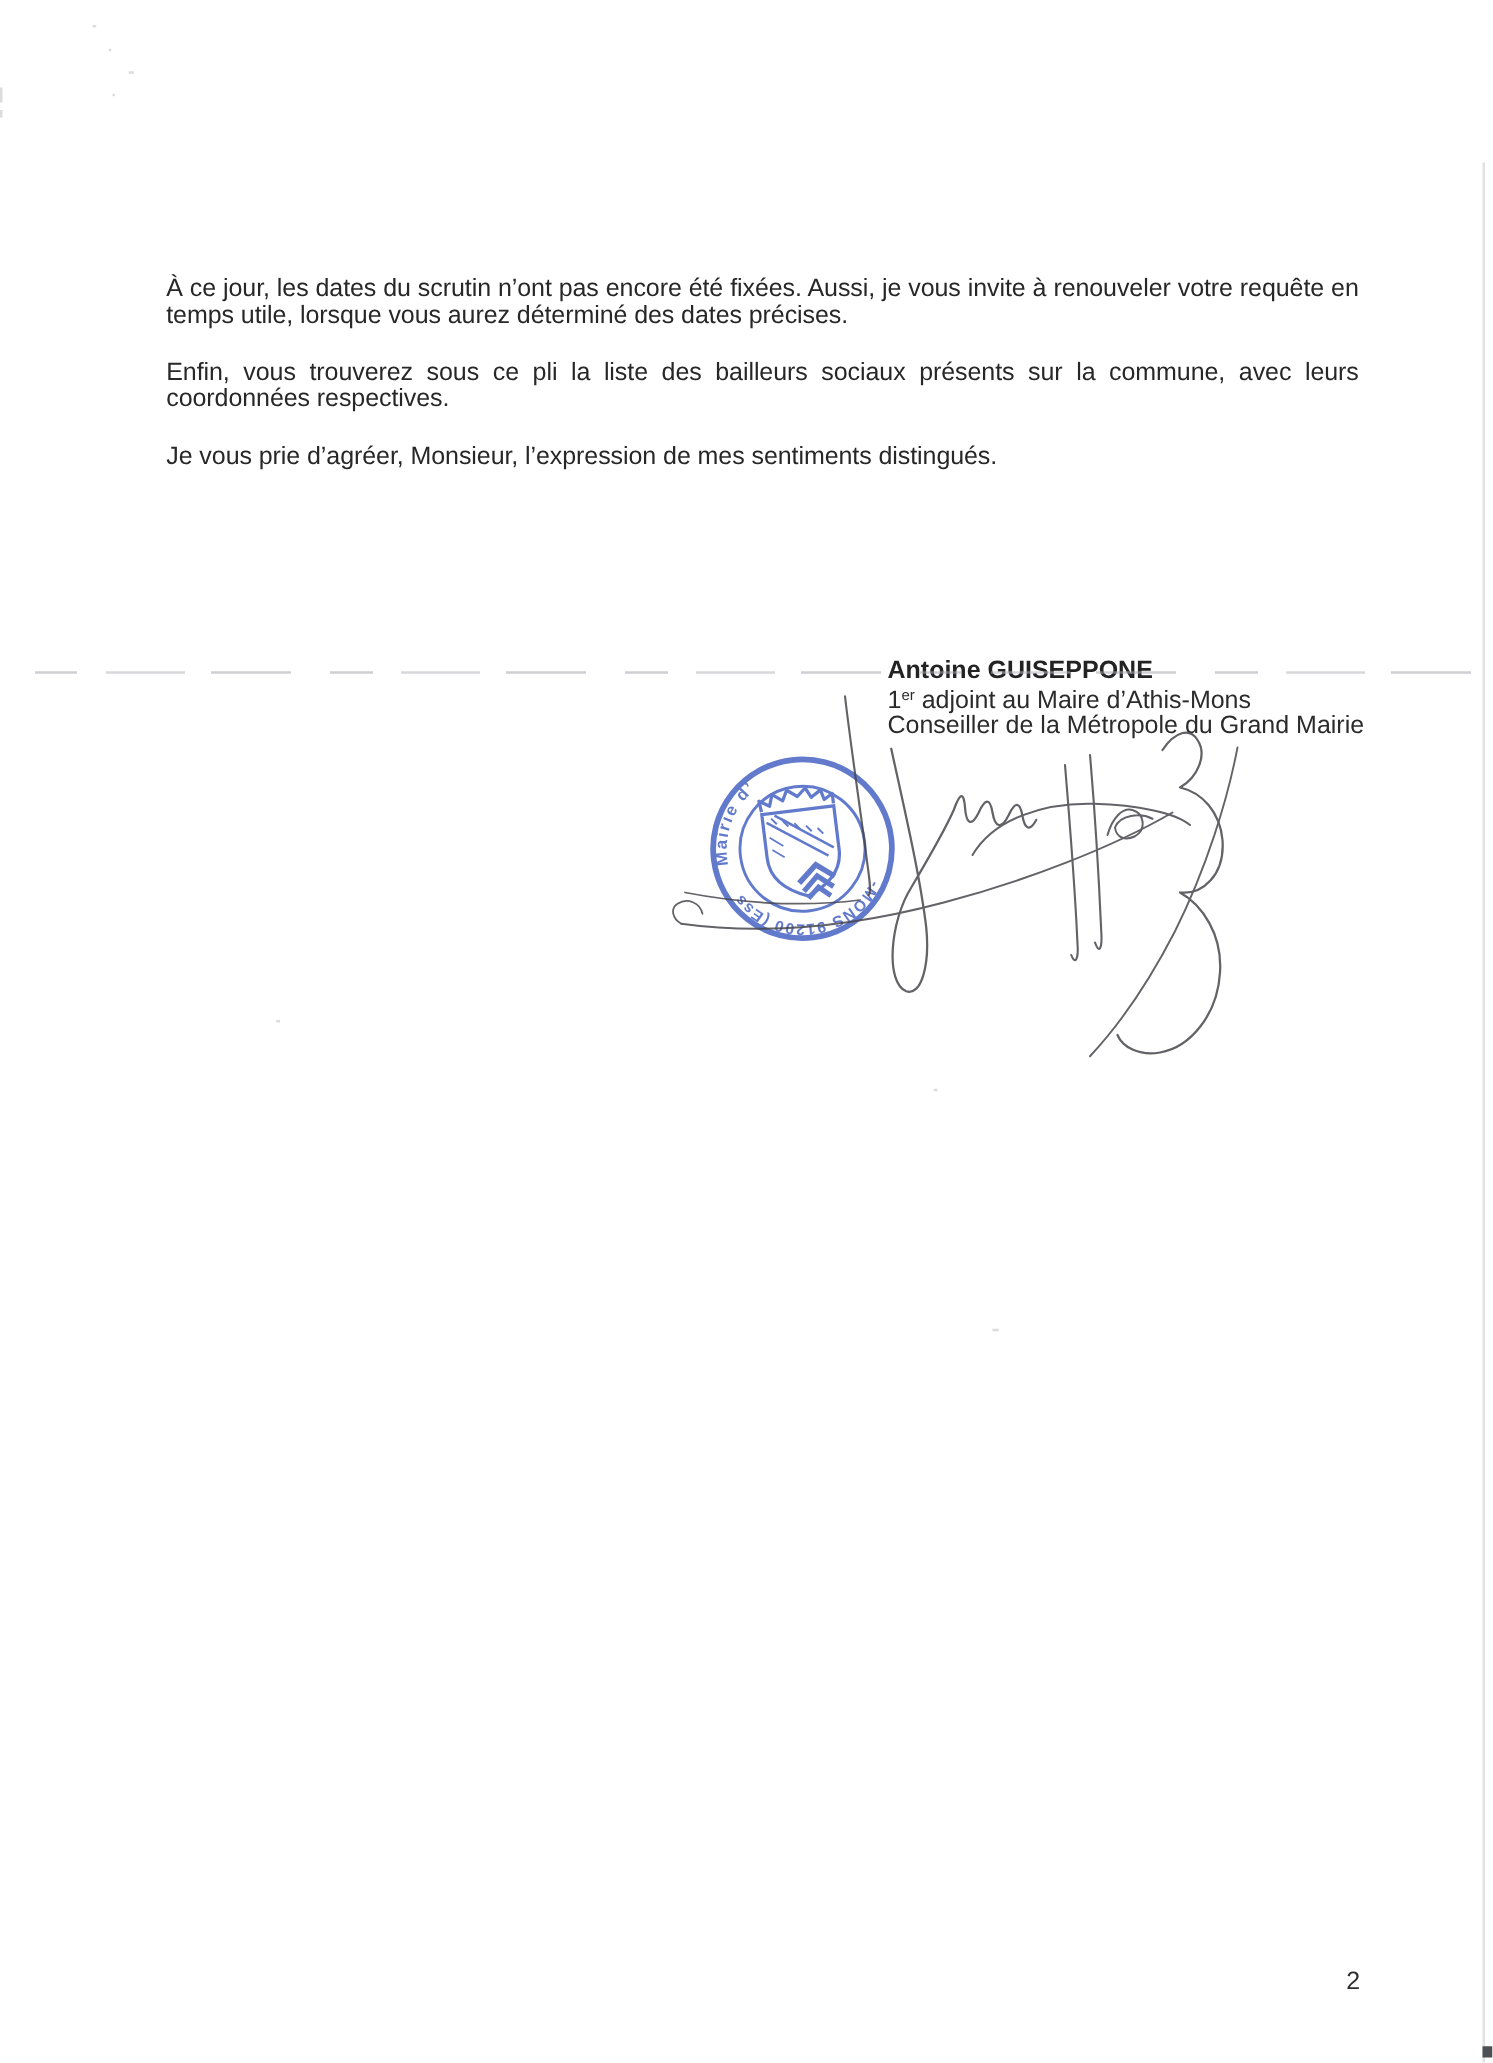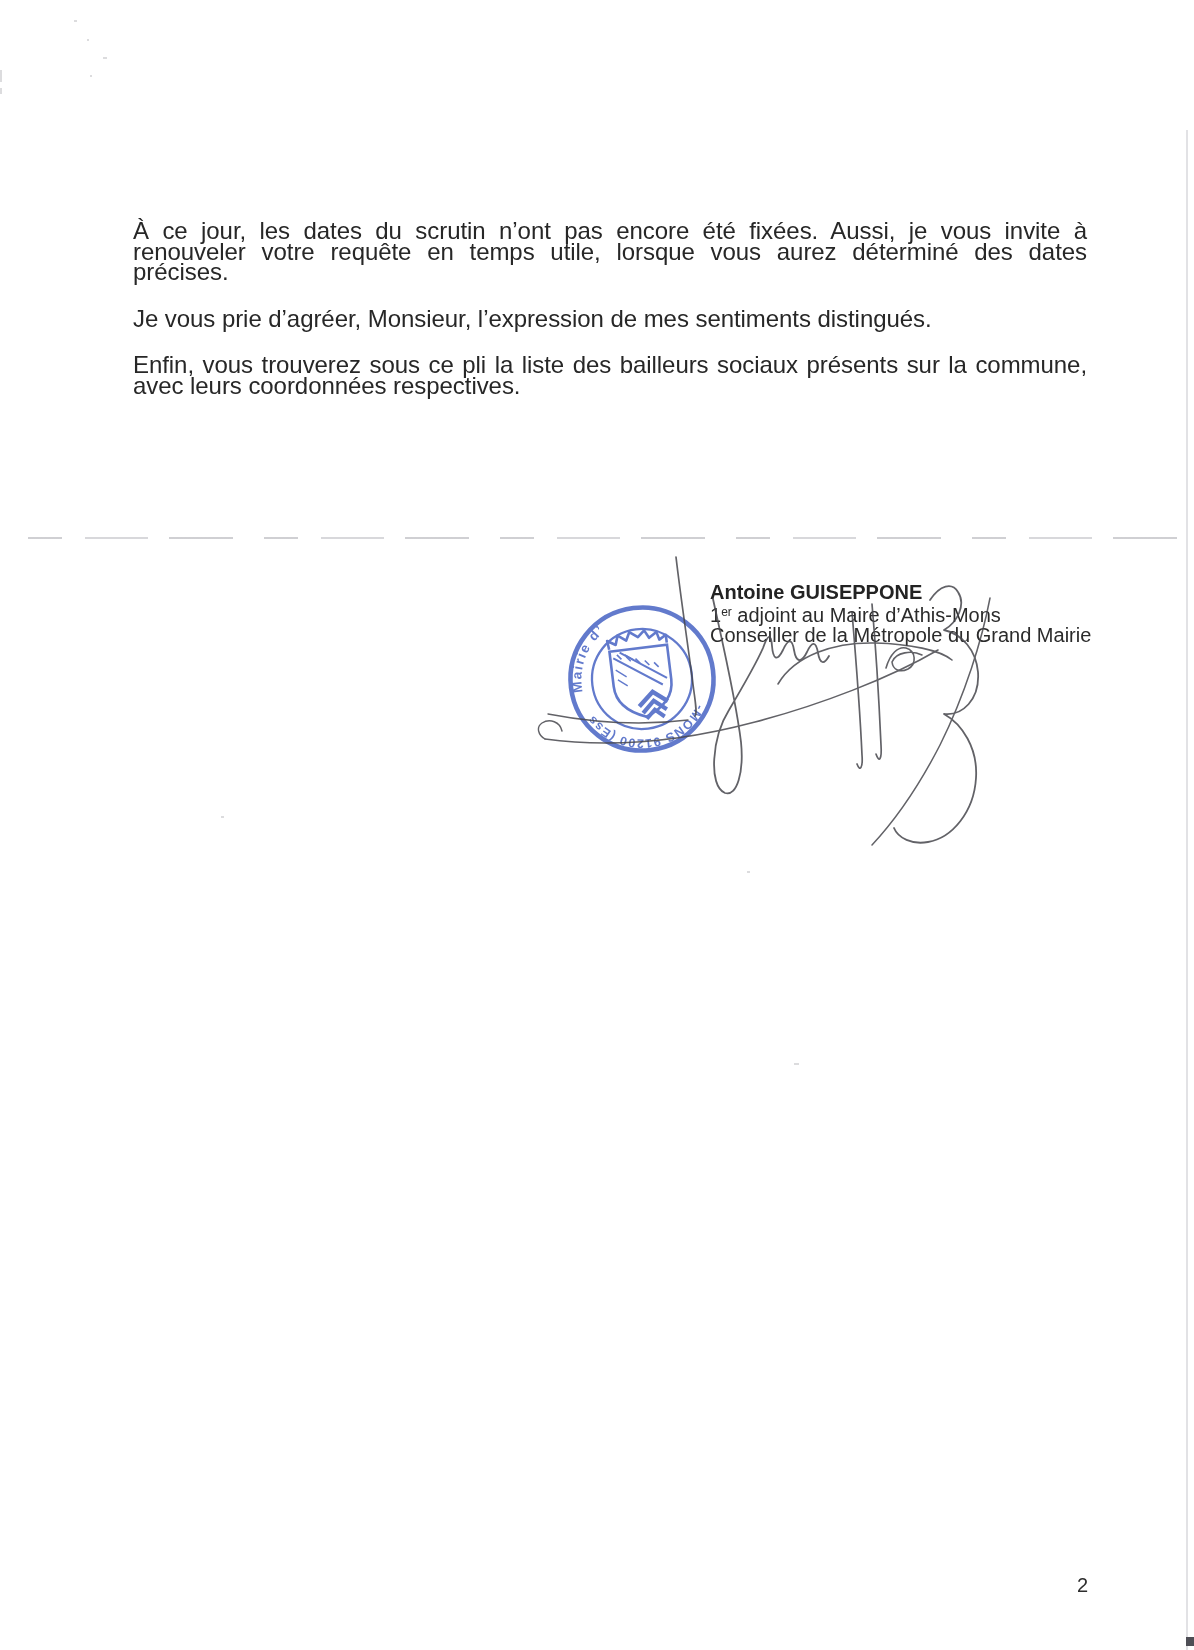--- a/index.html
+++ b/index.html
@@ -5,30 +5,30 @@
   html,body{margin:0;padding:0;}
   body{
     width:1194px;height:1650px;position:relative;overflow:hidden;
     background:#ffffff;
     font-family:"Liberation Sans",sans-serif;
     color:#272727;
   }
   
   .letter-body{
     position:absolute;left:133px;top:221px;width:954px;
-    font-size:24px;line-height:20.5px;letter-spacing:-0.06px;
+    font-size:20px;line-height:20.5px;letter-spacing:-0.06px;
     color:#272727;
   }
   .letter-body p{
     margin:0 0 26px 0;
     text-align:justify;
   }
   
   .sig-block{
-    position:absolute;left:710px;top:582px;
+    position:absolute;left:710px;top:526px;
     font-size:20px;line-height:20px;color:#2b2b2b;white-space:nowrap;
   }
   .sig-name{font-weight:bold;color:#232323;}
   .sig-sup{font-size:12px;vertical-align:6px;}
   
   .stamp-svg{position:absolute;left:556px;top:593px;width:172px;height:172px;}
   .signature-svg{position:absolute;left:510px;top:540px;width:510px;height:320px;}
   
   .scanline{
     position:absolute;left:28px;top:537px;width:1152px;height:2px;opacity:.55;
@@ -49,22 +49,22 @@
     position:absolute;left:1077px;top:1574px;
     font-size:20px;color:#2e2e2e;
   }
   .speck{position:absolute;background:#9a9aa0;opacity:.35;}
 </style>
 </head>
 <body>
 
 <div class="letter-body">
   <p>À ce jour, les dates du scrutin n’ont pas encore été fixées. Aussi, je vous invite à renouveler votre requête en temps utile, lorsque vous aurez déterminé des dates précises.</p>
+  <p>Enfin, vous trouverez sous ce pli la liste des bailleurs sociaux présents sur la commune, avec leurs coordonnées respectives.</p>
   <p>Je vous prie d’agréer, Monsieur, l’expression de mes sentiments distingués.</p>
-  <p>Enfin, vous trouverez sous ce pli la liste des bailleurs sociaux présents sur la commune, avec leurs coordonnées respectives.</p>
 </div>
 
 <div class="sig-block">
   <div class="sig-name">Antoine GUISEPPONE</div>
   <div><span>1</span><span class="sig-sup">er</span><span> adjoint au Maire d’Athis-Mons</span></div>
   <div>Conseiller de la Métropole du Grand Mairie</div>
 </div>
 
 <svg class="stamp-svg" viewBox="-86 -86 172 172">
   <g transform="rotate(-7)" opacity="0.88">

